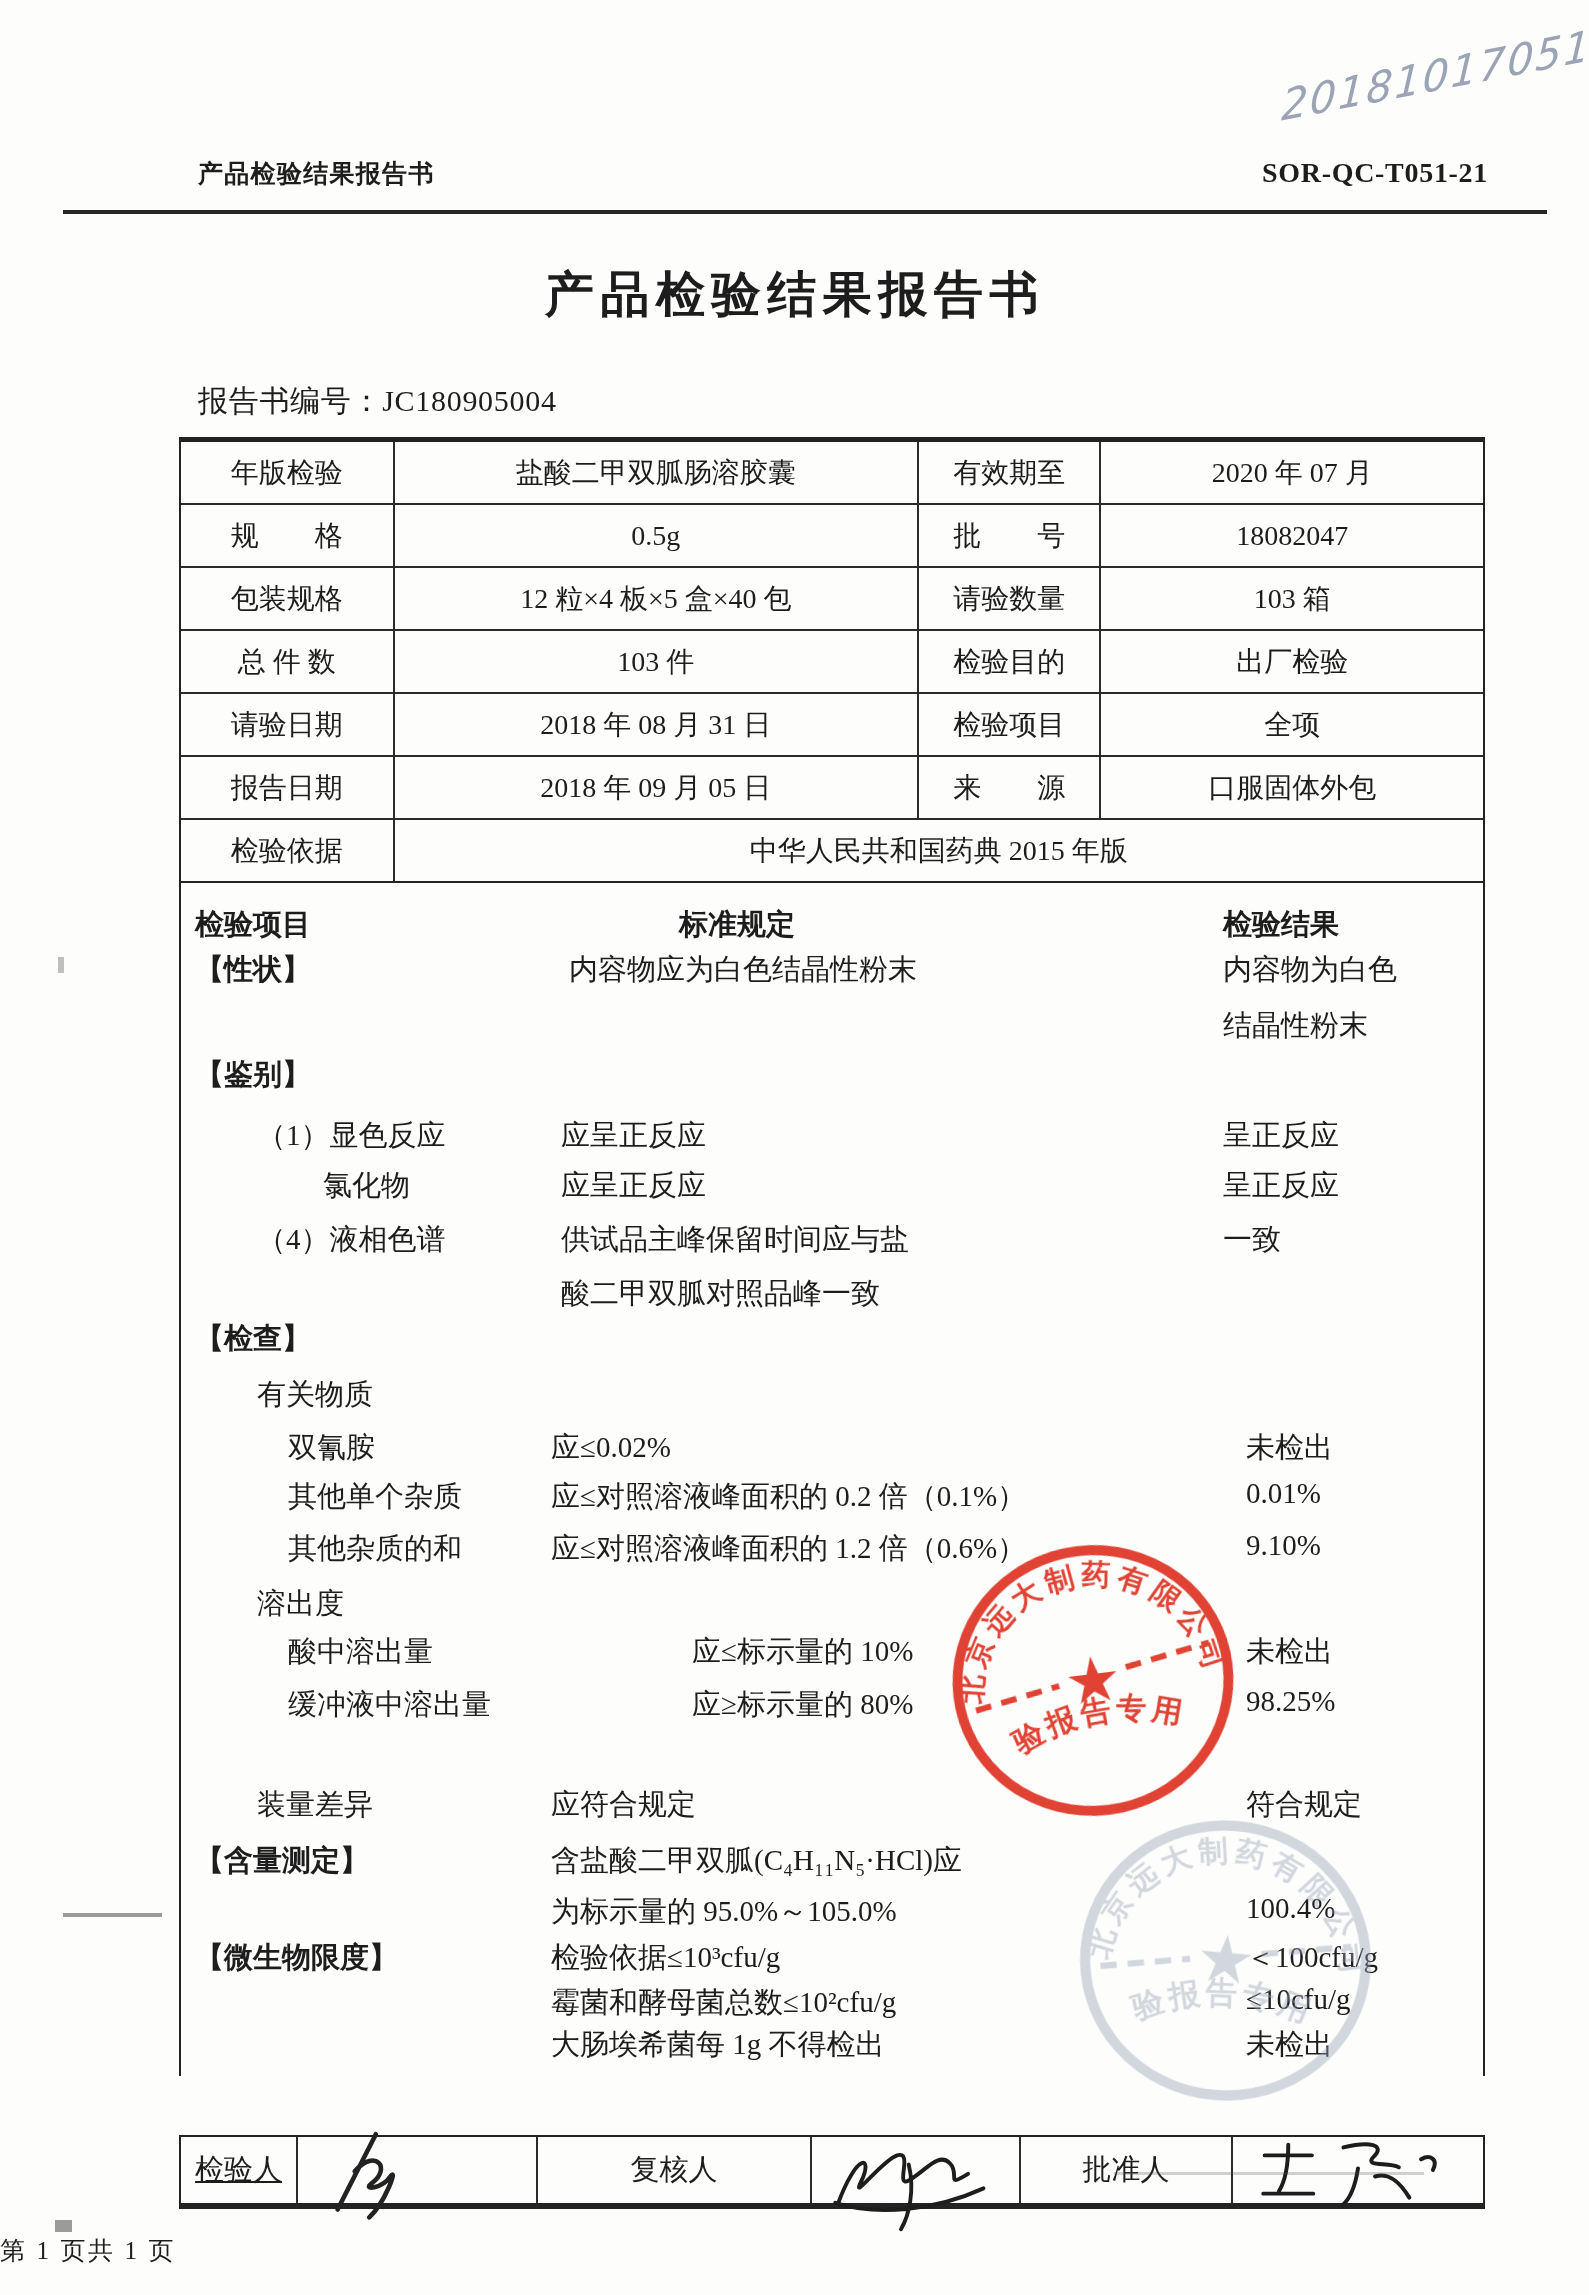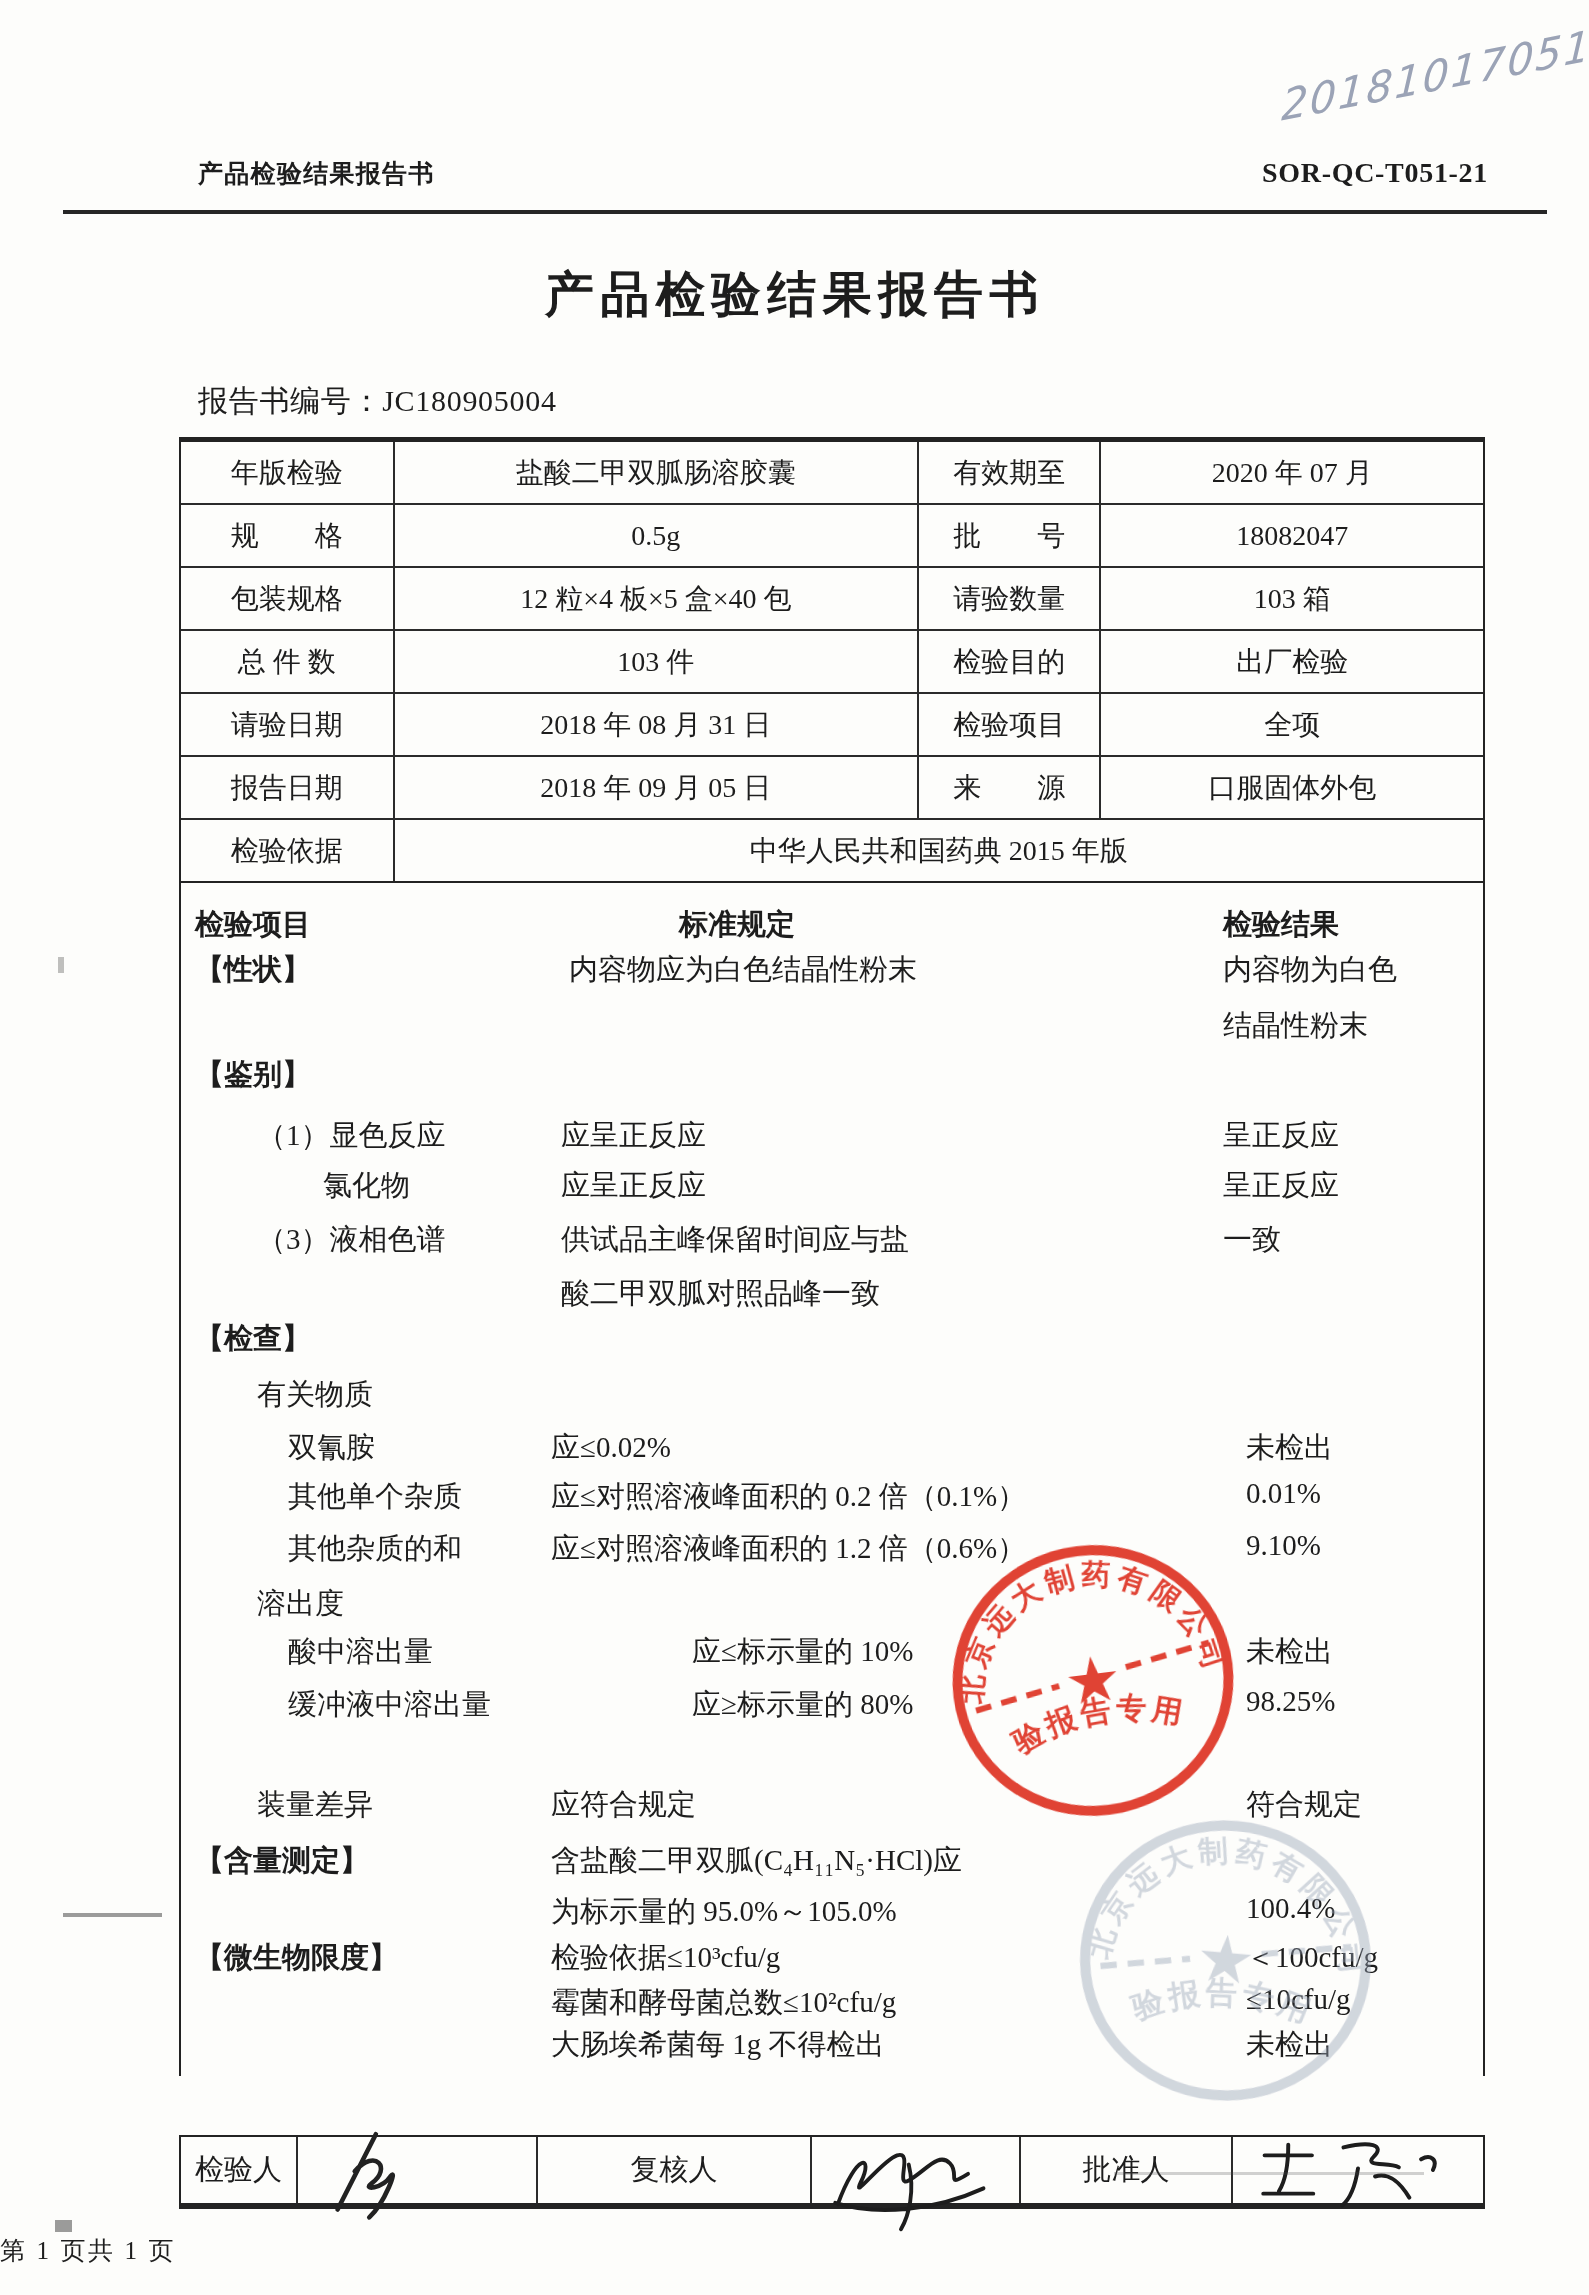--- a/index.html
+++ b/index.html
@@ -42,21 +42,21 @@
   
   .judge{left:179px;top:2076px;width:1306px;height:59px;box-sizing:border-box;
     border-left:2.6px solid #232323;border-right:2.6px solid #232323;border-top:4.6px solid #232323;
     display:flex;align-items:center;font-size:30px;white-space:nowrap;}
   .judge span{margin-left:14px;}
   .sig-table{left:179px;top:2135px;width:1306px;height:74px;box-sizing:border-box;
     border:2.6px solid #232323;border-bottom-width:6px;display:flex;}
   .sg{display:flex;align-items:center;justify-content:center;font-size:29px;
     box-sizing:border-box;border-right:2px solid #2b2b2b;position:relative;}
   .sg:last-child{border-right:none;}
-  .s1{width:9.0%;} .s2{width:18.4%;} .s3{width:21.1%;} .s4{width:16.0%;} .s5{width:16.3%;} .s6{width:19.2%;}
+  .s1{width:9.0%;text-decoration:underline;} .s2{width:18.4%;} .s3{width:21.1%;} .s4{width:16.0%;} .s5{width:16.3%;} .s6{width:19.2%;}
   .sig-svg{position:absolute;left:0;top:-12px;width:100%;height:99px;overflow:visible;}
   .footer{left:0;top:2234px;width:1590px;text-align:left;font-size:25px;letter-spacing:2.6px;}
   
   .stamp{width:290px;height:279px;mix-blend-mode:multiply;}
   .stamp-red{left:948px;top:1541px;transform:rotate(-7deg);opacity:.93;filter:blur(0.3px);}
   .stamp-ghost{left:1066px;top:1816px;width:319px;height:289px;transform:rotate(5deg);
     opacity:.42;filter:blur(0.7px);}
   .stamp svg,.stamp-ghost svg{width:100%;height:100%;}
   
   .mark{background:#4a4a4a;opacity:.55;}
@@ -137,21 +137,21 @@
       <span class="colA1">（1）显色反应</span>
       <span class="colB">应呈正反应</span>
       <span class="colC">呈正反应</span>
     </div>
     <div class="rrow" style="top:284px">
       <span class="colA3">氯化物</span>
       <span class="colB">应呈正反应</span>
       <span class="colC">呈正反应</span>
     </div>
     <div class="rrow" style="top:338px">
-      <span class="colA1">（3）液相色谱</span>
+      <span class="colA1">（4）液相色谱</span>
       <span class="colB">供试品主峰保留时间应与盐</span>
       <span class="colC">一致</span>
     </div>
     <div class="rrow" style="top:437px">
       <span class="colA bold">【检查】</span>
     </div>
     <div class="rrow" style="top:392px">
       <span class="colB">酸二甲双胍对照品峰一致</span>
     </div>
     <div class="rrow" style="top:493px">

